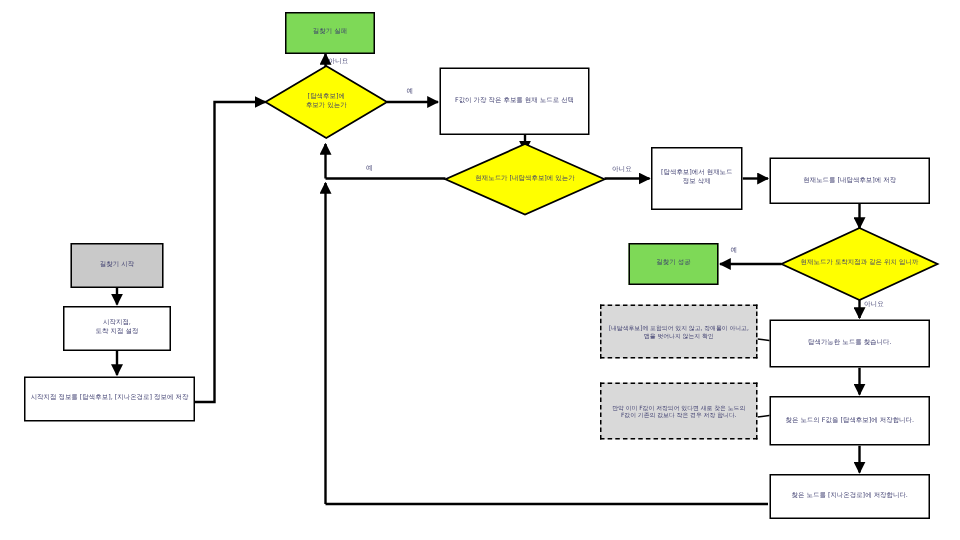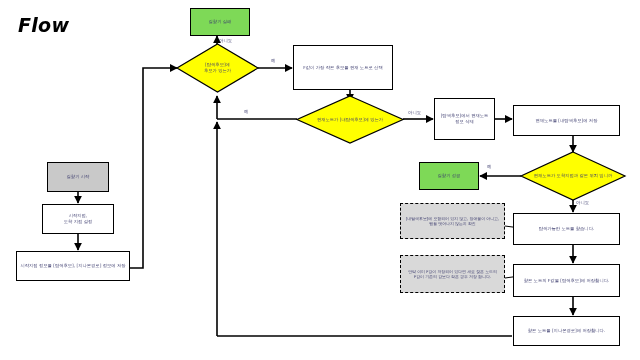--- a/index.html
+++ b/index.html
@@ -95,21 +95,20 @@
     font-size: 4.4px;
     background: transparent;
     white-space: nowrap;
   }
 </style>
 </head>
 <body>
 
 <div id="canvas">
 
-  <div class="slide-title">Flow</div>
 
   <svg id="svg-layer" viewBox="0 0 640 360" xmlns="http://www.w3.org/2000/svg">
     <defs>
       <marker id="arrow" viewBox="0 0 10 10" refX="9" refY="5" markerWidth="5" markerHeight="5" orient="auto-start-reverse">
         <path d="M 0 0 L 10 5 L 0 10 z" fill="#000000"></path>
       </marker>
     </defs>
     <g stroke="#000000" stroke-width="1.6" fill="none" marker-end="url(#arrow)">
 
       <path d="M 78 192 L 78 203"></path>

